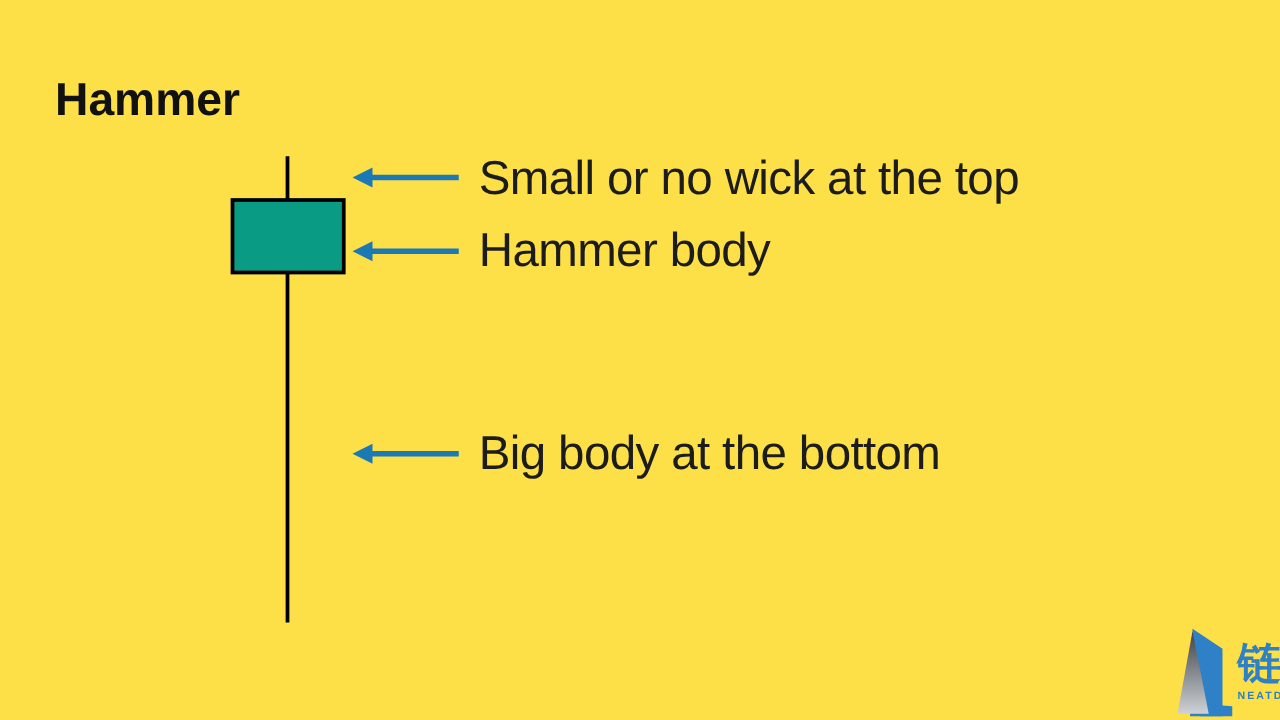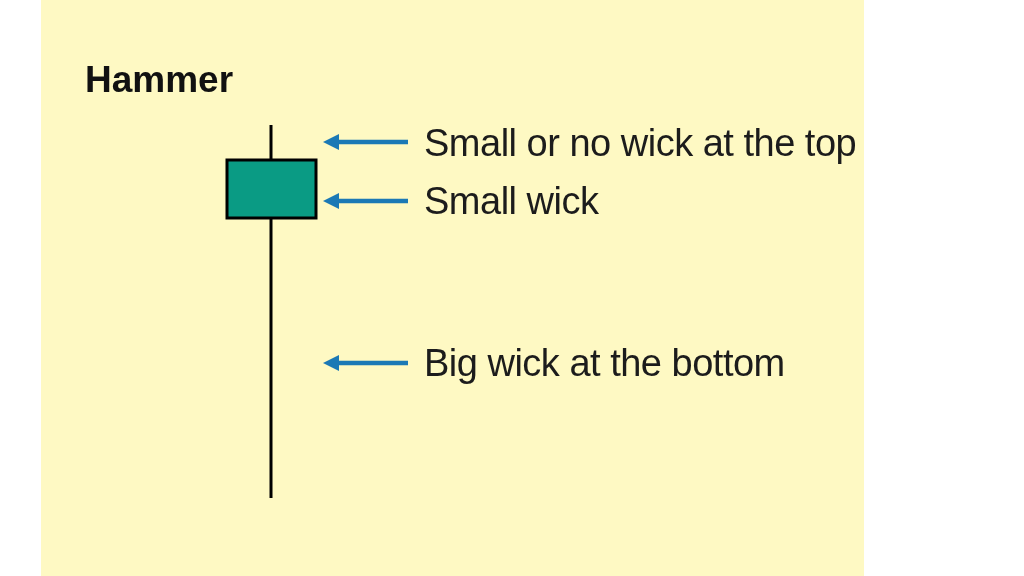--- a/index.html
+++ b/index.html
@@ -3,25 +3,24 @@
 <meta charset="utf-8">
 <style>
   html, body {
     margin: 0;
     padding: 0;
     background: #ffffff;
     font-family: "Liberation Sans", sans-serif;
   }
   .slide {
     position: relative;
-    width: 823px;
+    width: 1024px;
     height: 576px;
-    background: #fef9c3;
+    background: #fde047;
     overflow: hidden;
-    margin-left: 41px;
   }
   .page-title {
     position: absolute;
     left: 44px;
     top: 36px;
     font-size: 37px;
     font-weight: 700;
     color: #111111;
     letter-spacing: 0px;
     line-height: 1;
@@ -106,22 +105,22 @@
       <polygon points="282,201 298,193 298,209" fill="#1B79B5"></polygon>
     </g>
 
     <g>
       <line x1="294" y1="363" x2="367" y2="363" stroke-width="4.5" stroke="#1B79B5"></line>
       <polygon points="282,363 298,355 298,371" fill="#1B79B5"></polygon>
     </g>
   </svg>
 
   <div class="annotation-label label-1">Small or no wick at the top</div>
-  <div class="annotation-label label-2">Small wick</div>
-  <div class="annotation-label label-3">Big wick at the bottom</div>
+  <div class="annotation-label label-2">Hammer body</div>
+  <div class="annotation-label label-3">Big body at the bottom</div>
 
   <div class="brand-logo">
     <svg class="logo-mark" width="52" height="78" viewBox="0 0 52 78" xmlns="http://www.w3.org/2000/svg">
       <defs>
         <linearGradient id="grayFace" x1="0" y1="0" x2="0" y2="1">
           <stop offset="0" stop-color="#3f4246"></stop>
           <stop offset="1" stop-color="#cdd2d6"></stop>
         </linearGradient>
       </defs>
 

